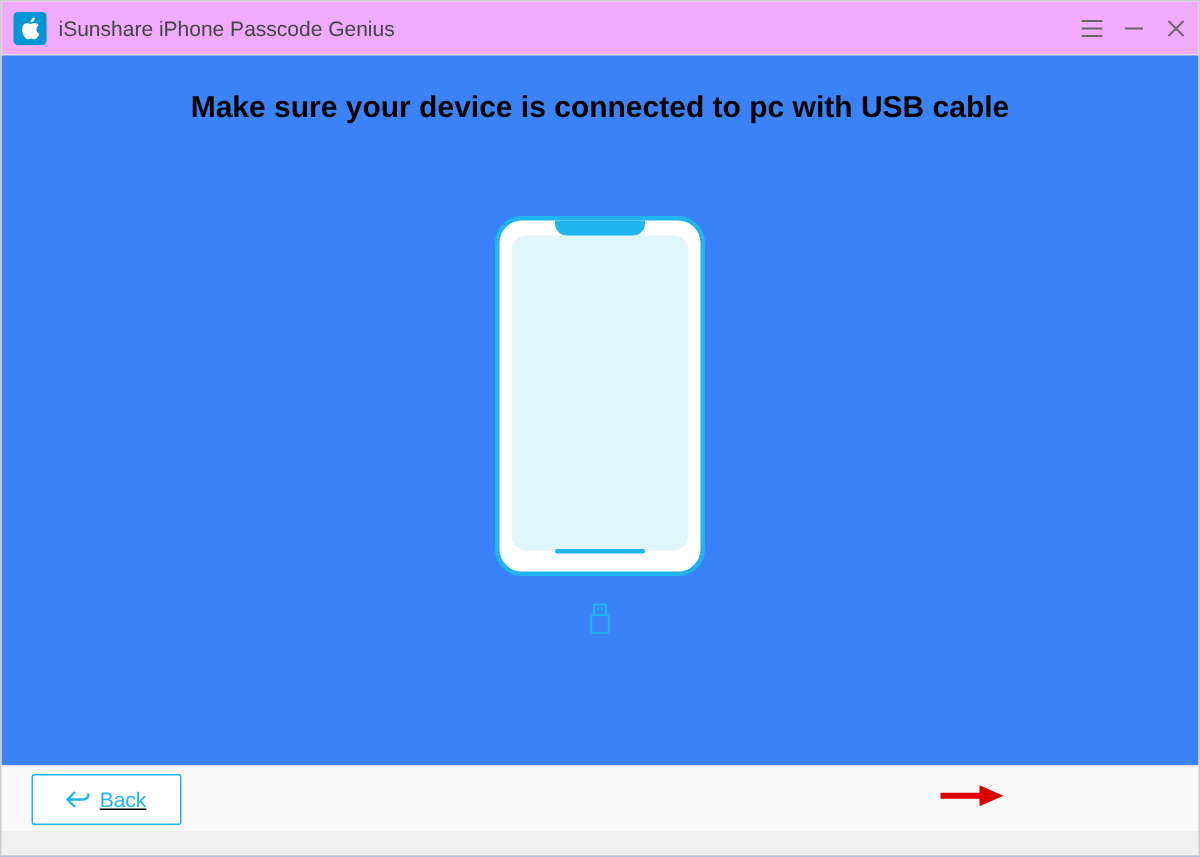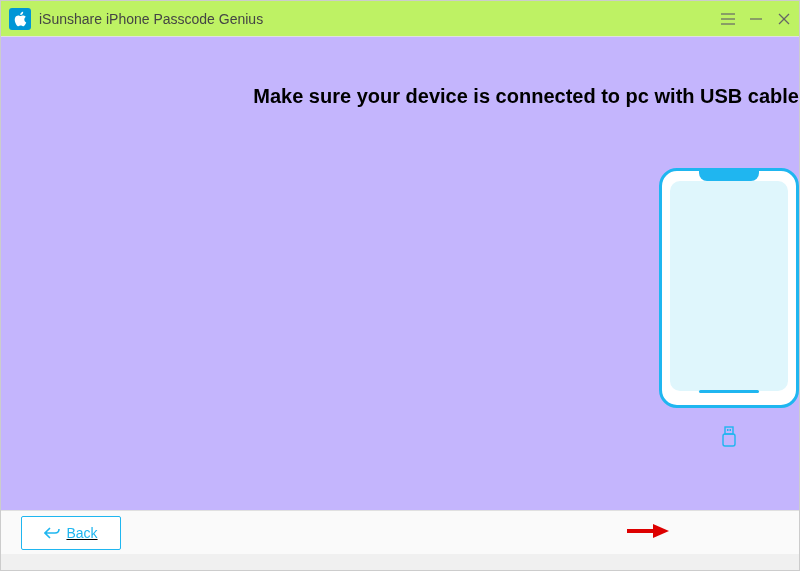--- a/index.html
+++ b/index.html
@@ -6,21 +6,21 @@
     body {
       width: 800px;
       height: 571px;
       background: #f0f0f0;
       font-family: -apple-system, BlinkMacSystemFont, "Segoe UI", Arial, sans-serif;
       overflow: hidden;
       border: 1px solid #ccc;
     }
     .titlebar {
       height: 36px;
-      background: #bef264;
+      background: #f0abfc;
       display: flex;
       align-items: center;
       padding: 0 8px;
       border-bottom: 1px solid #e0e0e0;
     }
     .app-icon {
       width: 22px;
       height: 22px;
       background: #0096d6;
       border-radius: 3px;
@@ -36,25 +36,25 @@
       flex: 1;
     }
     .win-controls { display: flex; gap: 14px; align-items: center; }
     .win-btn {
       width: 14px; height: 14px;
       display: flex; align-items: center; justify-content: center;
       cursor: pointer; color: #666;
     }
     .content {
       height: calc(100% - 36px - 60px);
-      background: #c4b5fd;
+      background: #3b82f6;
       display: flex;
       flex-direction: column;
-      align-items: flex-end;
-      padding-top: 48px;
+      align-items: center;
+      padding-top: 24px;
     }
     .heading {
       font-size: 20px;
       font-weight: 700;
       color: #000;
       text-align: center;
       margin-bottom: 60px;
     }
     .phone-wrap {
       display: flex;

